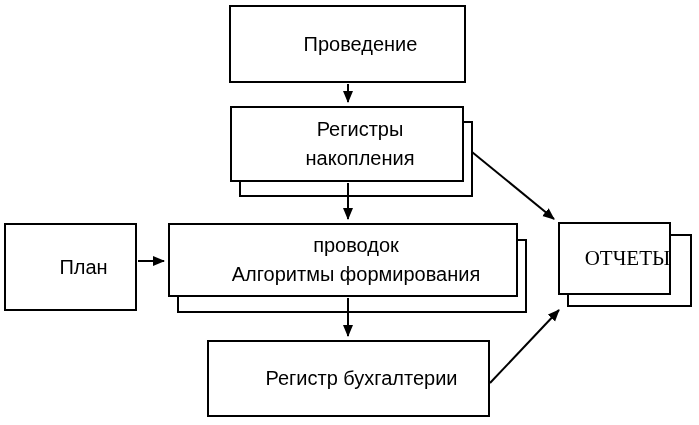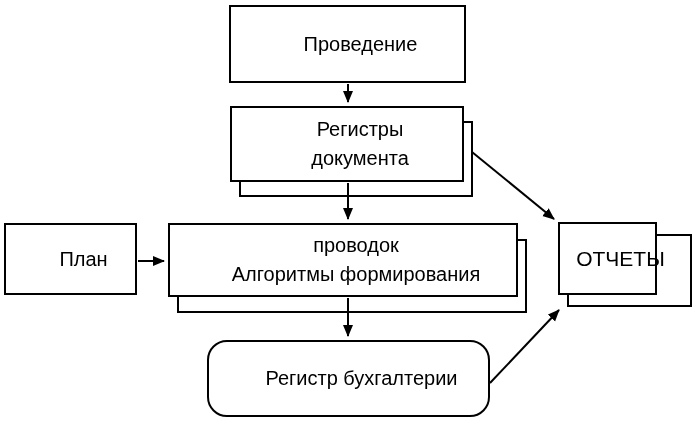--- a/index.html
+++ b/index.html
@@ -34,25 +34,25 @@
   .shadow {
     position: absolute;
     box-sizing: border-box;
     background: #ffffff;
     border: 2px solid #000000;
   }
   
   .posting       { left: 229px; top: 5px;   width: 237px; height: 78px; }
   .accum         { left: 230px; top: 106px; width: 234px; height: 76px; }
   .accum-shadow  { left: 239px; top: 121px; width: 234px; height: 76px; }
-  .plan          { left: 4px;   top: 223px; width: 133px; height: 72px; }
+  .plan          { left: 4px;   top: 223px; width: 133px; height: 88px; }
   .algo          { left: 168px; top: 223px; width: 350px; height: 74px; }
   .algo-shadow   { left: 177px; top: 239px; width: 350px; height: 74px; }
-  .ledger        { left: 207px; top: 340px; width: 283px; height: 77px; border-radius: 20px; }
-  .reports       { left: 558px; top: 222px; width: 99px; height: 73px; font-size: 21px; }
+  .ledger        { left: 207px; top: 340px; width: 283px; height: 77px; }
+  .reports       { left: 558px; top: 222px; width: 113px; height: 73px; font-size: 21px; font-family: Liberation Serif, serif; }
   .reports-shadow{ left: 567px; top: 234px; width: 125px; height: 73px; }
   .edges-svg {
     position: absolute;
     left: 0; top: 0;
     width: 699px;
     height: 425px;
     pointer-events: none;
   }
   .edges-svg line { stroke: #000000; stroke-width: 2; }
 </style>
@@ -64,21 +64,21 @@
   <div class="shadow accum-shadow"></div>
   <div class="shadow algo-shadow"></div>
   <div class="shadow reports-shadow"></div>
 
   <div class="box posting">
     <span>Проведение</span>
   </div>
 
   <div class="box accum">
     <span>Регистры</span>
-    <span>документа</span>
+    <span>накопления</span>
   </div>
 
   <div class="box plan">
     <span>План</span>
   </div>
 
   <div class="box algo">
     <span>проводок</span>
     <span>Алгоритмы формирования</span>
   </div>

